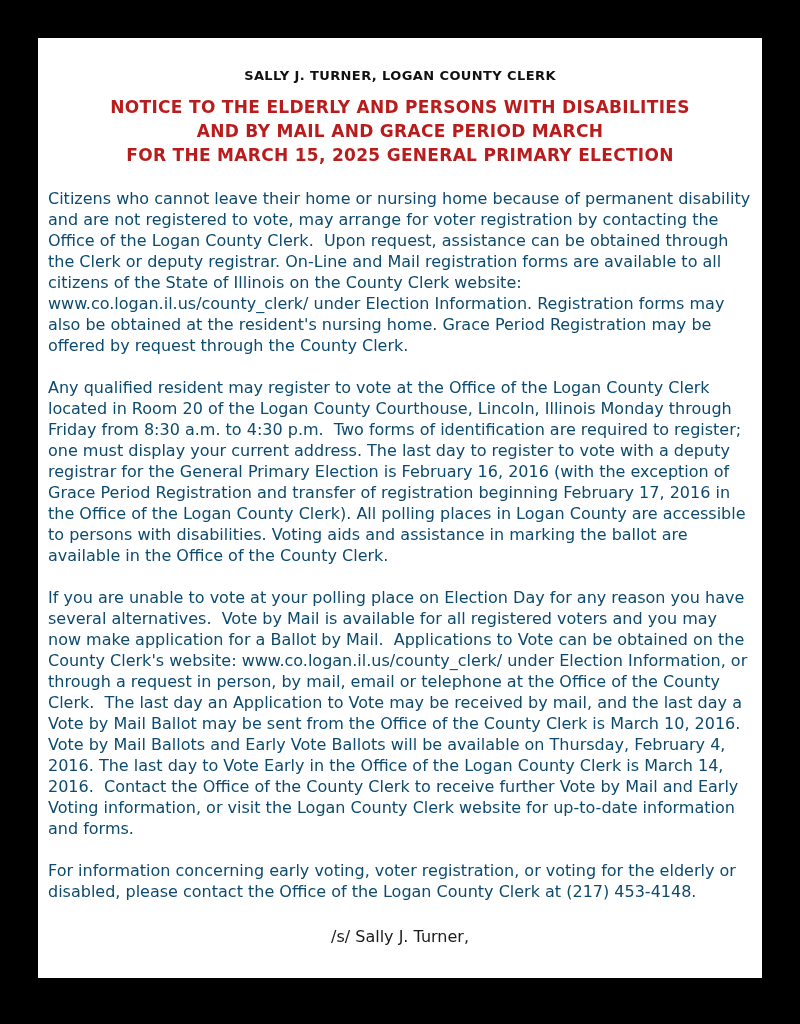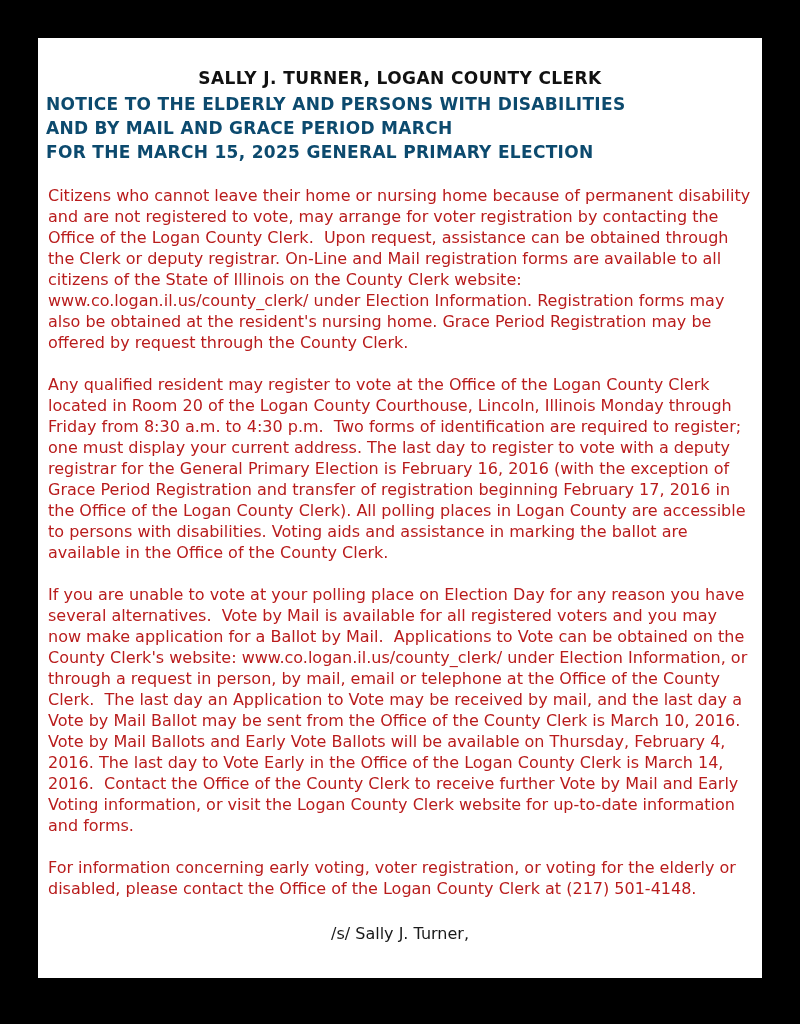--- a/index.html
+++ b/index.html
@@ -21,42 +21,42 @@
     width: 100%;
     height: 100%;
     box-sizing: border-box;
     padding: 26px 8px 18px 8px;
     color: #151515;
     overflow: hidden;
   }
   .clerk-title {
     text-align: center;
     font-weight: bold;
-    font-size: 17px;
+    font-size: 13px;
     letter-spacing: 0.4px;
     margin: 4px 0 0 0;
     color: #111;
   }
   .notice-heading {
-    margin-top: 4px;
-    text-align: left;
+    margin-top: 12px;
+    text-align: center;
     font-weight: bold;
     font-size: 17px;
     line-height: 24px;
     letter-spacing: 0.3px;
-    color: #0c4a6e;
+    color: #b91c1c;
   }
   .body-copy {
     margin: 0 2px;
   }
   .para {
     font-size: 16px;
     line-height: 21px;
     margin: 21px 0 0 0;
-    color: #b91c1c;
+    color: #0c4a6e;
     white-space: pre-wrap;
   }
   .signature {
     width: fit-content;
     margin: 24px auto 0 auto;
     font-size: 16px;
     line-height: 22px;
     color: #1a1a1a;
     text-align: center;
   }
@@ -75,21 +75,21 @@
     <div class="notice-heading">
       <div>NOTICE TO THE ELDERLY AND PERSONS WITH DISABILITIES</div>
       <div>AND BY MAIL AND GRACE PERIOD MARCH</div>
       <div>FOR THE MARCH 15, 2025 GENERAL PRIMARY ELECTION</div>
     </div>
 
     <div class="body-copy">
       <p class="para">Citizens who cannot leave their home or nursing home because of permanent disability and are not registered to vote, may arrange for voter registration by contacting the Office of the Logan County Clerk.  Upon request, assistance can be obtained through the Clerk or deputy registrar. On-Line and Mail registration forms are available to all citizens of the State of Illinois on the County Clerk website: www.co.logan.il.us/county_clerk/ under Election Information. Registration forms may also be obtained at the resident's nursing home. Grace Period Registration may be offered by request through the County Clerk.</p>
       <p class="para">Any qualified resident may register to vote at the Office of the Logan County Clerk located in Room 20 of the Logan County Courthouse, Lincoln, Illinois Monday through Friday from 8:30 a.m. to 4:30 p.m.  Two forms of identification are required to register; one must display your current address. The last day to register to vote with a deputy registrar for the General Primary Election is February 16, 2016 (with the exception of Grace Period Registration and transfer of registration beginning February 17, 2016 in the Office of the Logan County Clerk). All polling places in Logan County are accessible to persons with disabilities. Voting aids and assistance in marking the ballot are available in the Office of the County Clerk.</p>
       <p class="para">If you are unable to vote at your polling place on Election Day for any reason you have several alternatives.  Vote by Mail is available for all registered voters and you may now make application for a Ballot by Mail.  Applications to Vote can be obtained on the County Clerk's website: www.co.logan.il.us/county_clerk/ under Election Information, or through a request in person, by mail, email or telephone at the Office of the County Clerk.  The last day an Application to Vote may be received by mail, and the last day a Vote by Mail Ballot may be sent from the Office of the County Clerk is March 10, 2016.  Vote by Mail Ballots and Early Vote Ballots will be available on Thursday, February 4, 2016. The last day to Vote Early in the Office of the Logan County Clerk is March 14, 2016.  Contact the Office of the County Clerk to receive further Vote by Mail and Early Voting information, or visit the Logan County Clerk website for up-to-date information and forms.</p>
-      <p class="para">For information concerning early voting, voter registration, or voting for the elderly or disabled, please contact the Office of the Logan County Clerk at (217) 501-4148.</p>
+      <p class="para">For information concerning early voting, voter registration, or voting for the elderly or disabled, please contact the Office of the Logan County Clerk at (217) 453-4148.</p>
     </div>
 
     <div class="signature">
       <div class="line1">/s/ Sally J. Turner,</div>
     </div>
 
   </div>
 </div>
 
 </body></html>

